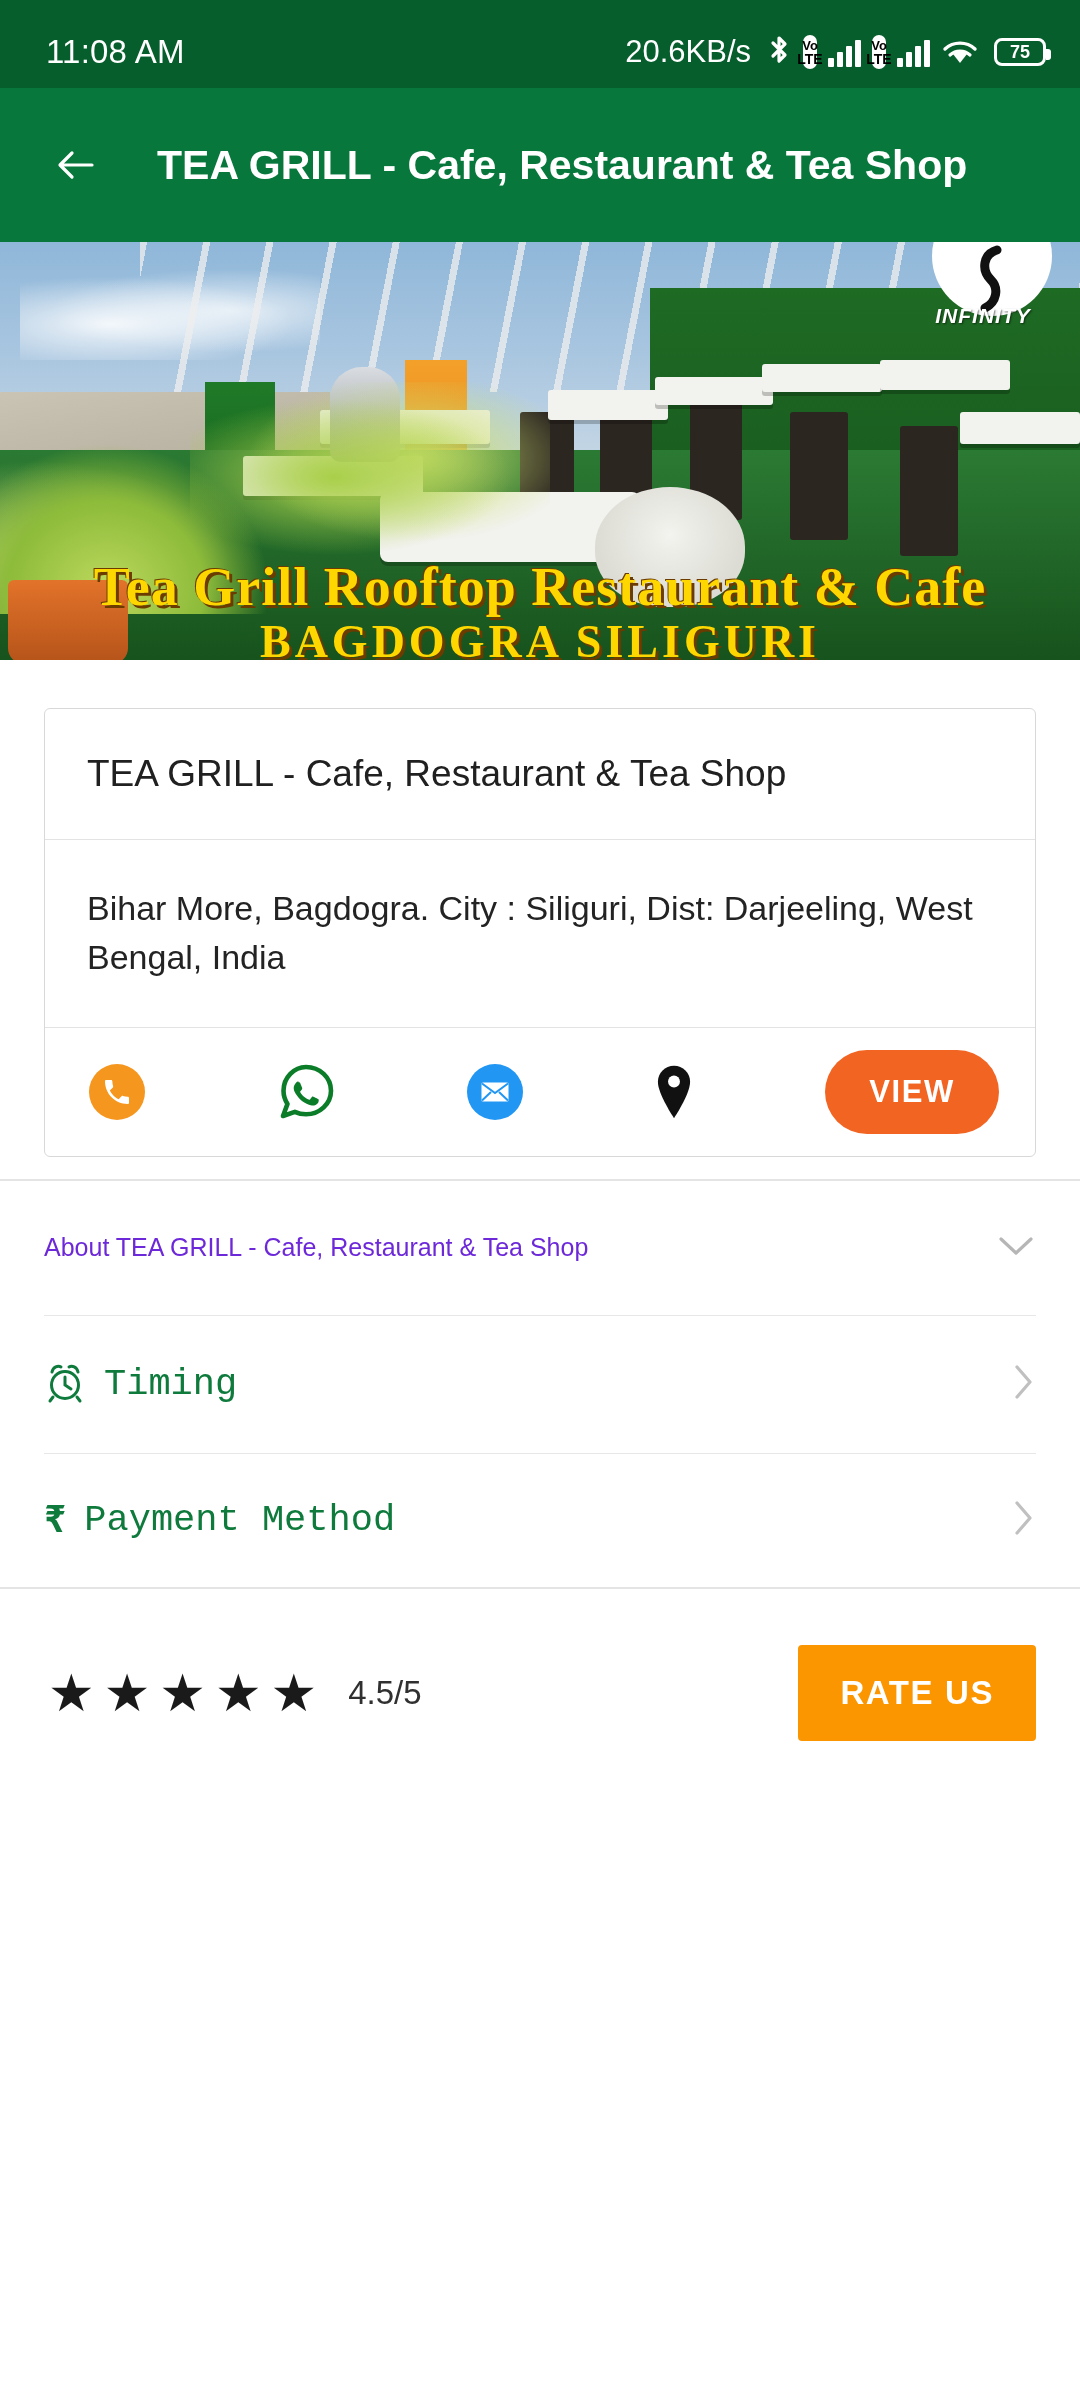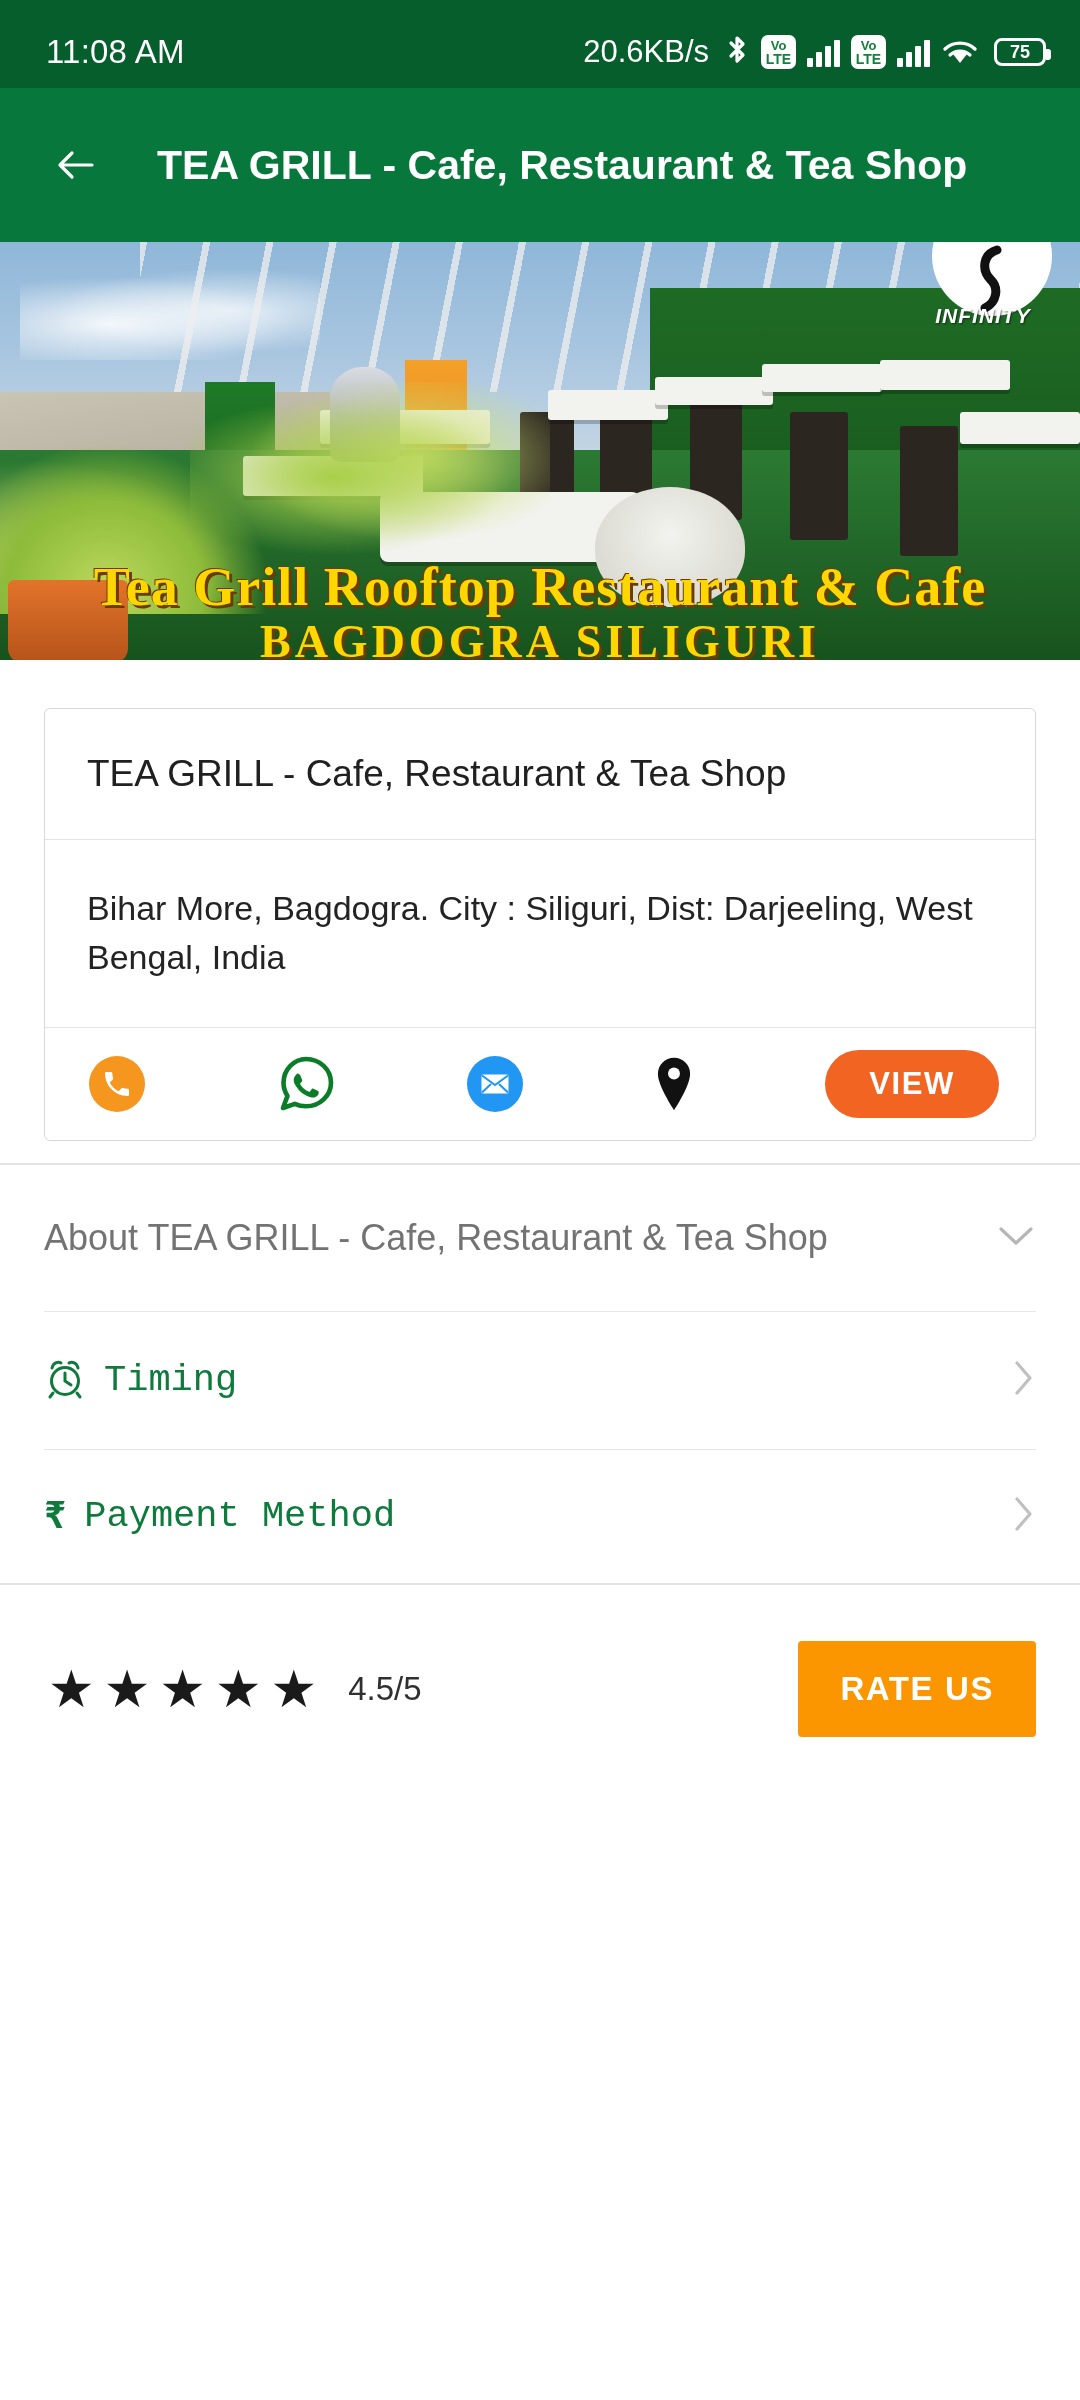--- a/index.html
+++ b/index.html
@@ -18,22 +18,22 @@
     padding:16px 34px 0 46px;
   }
   .sb-time{ font-size:33px; letter-spacing:.2px; }
   .sb-right{ display:flex; align-items:center; gap:11px; }
   .sb-net{ font-size:31px; margin-right:4px; }
 
   .ico-bt{ width:26px; height:34px; position:relative; }
   .ico-bt svg{ display:block; }
 
   .volte{
-    background:#ffffff; color:#15803d; border-radius:7px;
-    width:35px; height:34px;
+    background:#ffffff; color:#000000; border-radius:7px;
+    width:14px; height:34px;
     display:flex; flex-direction:column; align-items:center; justify-content:center;
     line-height:1; font-weight:bold;
   }
   .volte span:first-child{ font-size:13px; }
   .volte span:last-child{ font-size:14px; }
 
   .bars{ display:flex; align-items:flex-end; gap:3px; height:30px; }
   .bars i{ width:6px; background:#fff; border-radius:1px; display:block; }
   .bars i:nth-child(1){ height:9px; }
   .bars i:nth-child(2){ height:15px; }
@@ -171,34 +171,34 @@
     display:flex; align-items:center; padding:22px 36px 22px 44px;
     justify-content:space-between;
   }
   .act{ cursor:pointer; flex:0 0 auto; display:flex; align-items:center; justify-content:center; }
   .act-call{ width:56px; height:56px; border-radius:50%; background:#F5961E;
              display:flex; align-items:center; justify-content:center; }
   .act-mail{ width:56px; height:56px; border-radius:50%; background:#2196F3;
              display:flex; align-items:center; justify-content:center; }
   .btn-view{
     background:#F26422; color:#fff; border:none; border-radius:42px;
-    padding:0 44px; height:68px; font-size:31px; font-weight:bold;
+    padding:0 44px; height:84px; font-size:31px; font-weight:bold;
     letter-spacing:1.6px; cursor:pointer;
   }
 
   
   .gap{ height:22px; background:#ffffff; }
   .thin-div{ height:2px; background:#e4e4e4; }
 
   
   .about-row{
     display:flex; align-items:center; justify-content:space-between;
     padding:52px 44px 52px 44px; cursor:pointer;
   }
-  .about-text{ font-size:36px; color:#737373; }
+  .about-text{ font-size:25px; color:#6d28d9; }
   .chev-d{ color:#b6b6b6; }
 
   .list-row{
     display:flex; align-items:center; justify-content:space-between;
     margin:0 44px; padding:44px 0; cursor:pointer;
     border-top:1px solid #e7e7e7;
   }
   .list-left{ display:flex; align-items:center; gap:18px;font-family:Liberation Mono, monospace; }
   .list-label{ font-size:37px; color:#0E7A3C; }
   .rupee{ font-size:37px; color:#0E7A3C; font-weight:bold; }

